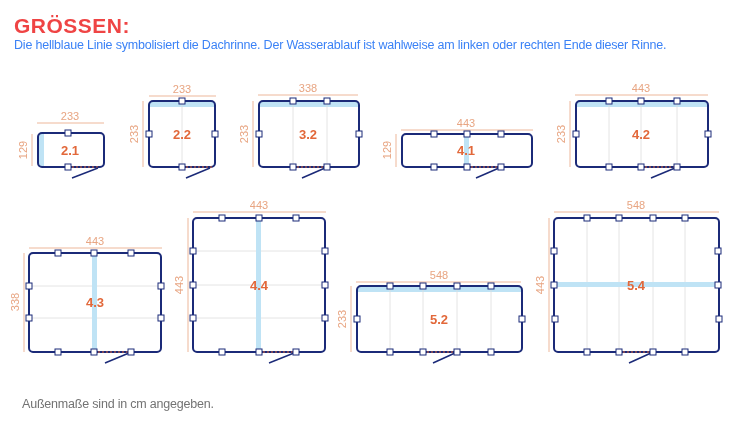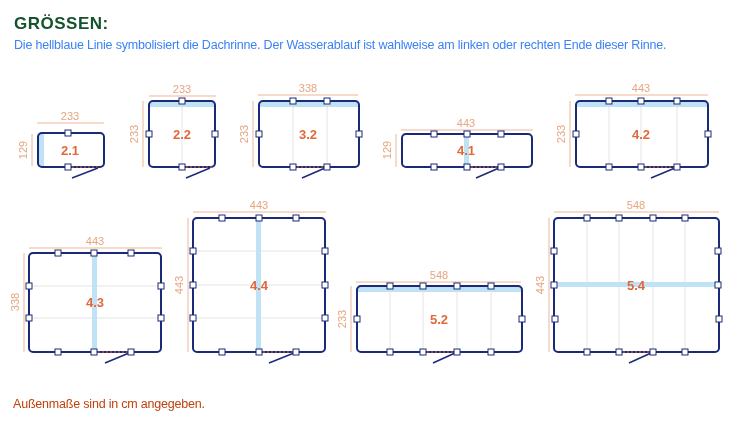--- a/index.html
+++ b/index.html
@@ -1,19 +1,19 @@
 <!DOCTYPE html>
 <html><head>
 <meta charset="utf-8">
 <style>
   html, body { margin:0; padding:0; background:#ffffff; }
   body { width:750px; height:431px; position:relative; overflow:hidden; font-family:"Liberation Sans", sans-serif; }
-  .title { position:absolute; left:14px; top:14px; font-size:17px; font-weight:bold; color:#14532d; letter-spacing:0.5px; }
+  .title { position:absolute; left:14px; top:14px; font-size:21px; font-weight:bold; color:#ef4444; letter-spacing:0.5px; }
   .subtitle { position:absolute; left:14px; top:38px; font-size:12.5px; color:#3b82f6; letter-spacing:-0.2px; }
-  .footnote { position:absolute; left:13px; top:397px; font-size:12.5px; color:#c2410c; letter-spacing:-0.2px; }
+  .footnote { position:absolute; left:22px; top:397px; font-size:12.5px; color:#737373; letter-spacing:-0.2px; }
   svg#diagram { position:absolute; left:0; top:0; }
   .dim { fill:#e8a582; font-size:11px; font-family:"Liberation Sans", sans-serif; }
   .lbl { fill:#e2683a; font-size:13px; font-weight:bold; font-family:"Liberation Sans", sans-serif; }
 </style>
 </head>
 <body>
 
 <div class="title">GRÖSSEN:</div>
 <div class="subtitle">Die hellblaue Linie symbolisiert die Dachrinne. Der Wasserablauf ist wahlweise am  linken oder rechten Ende dieser Rinne.</div>
 

